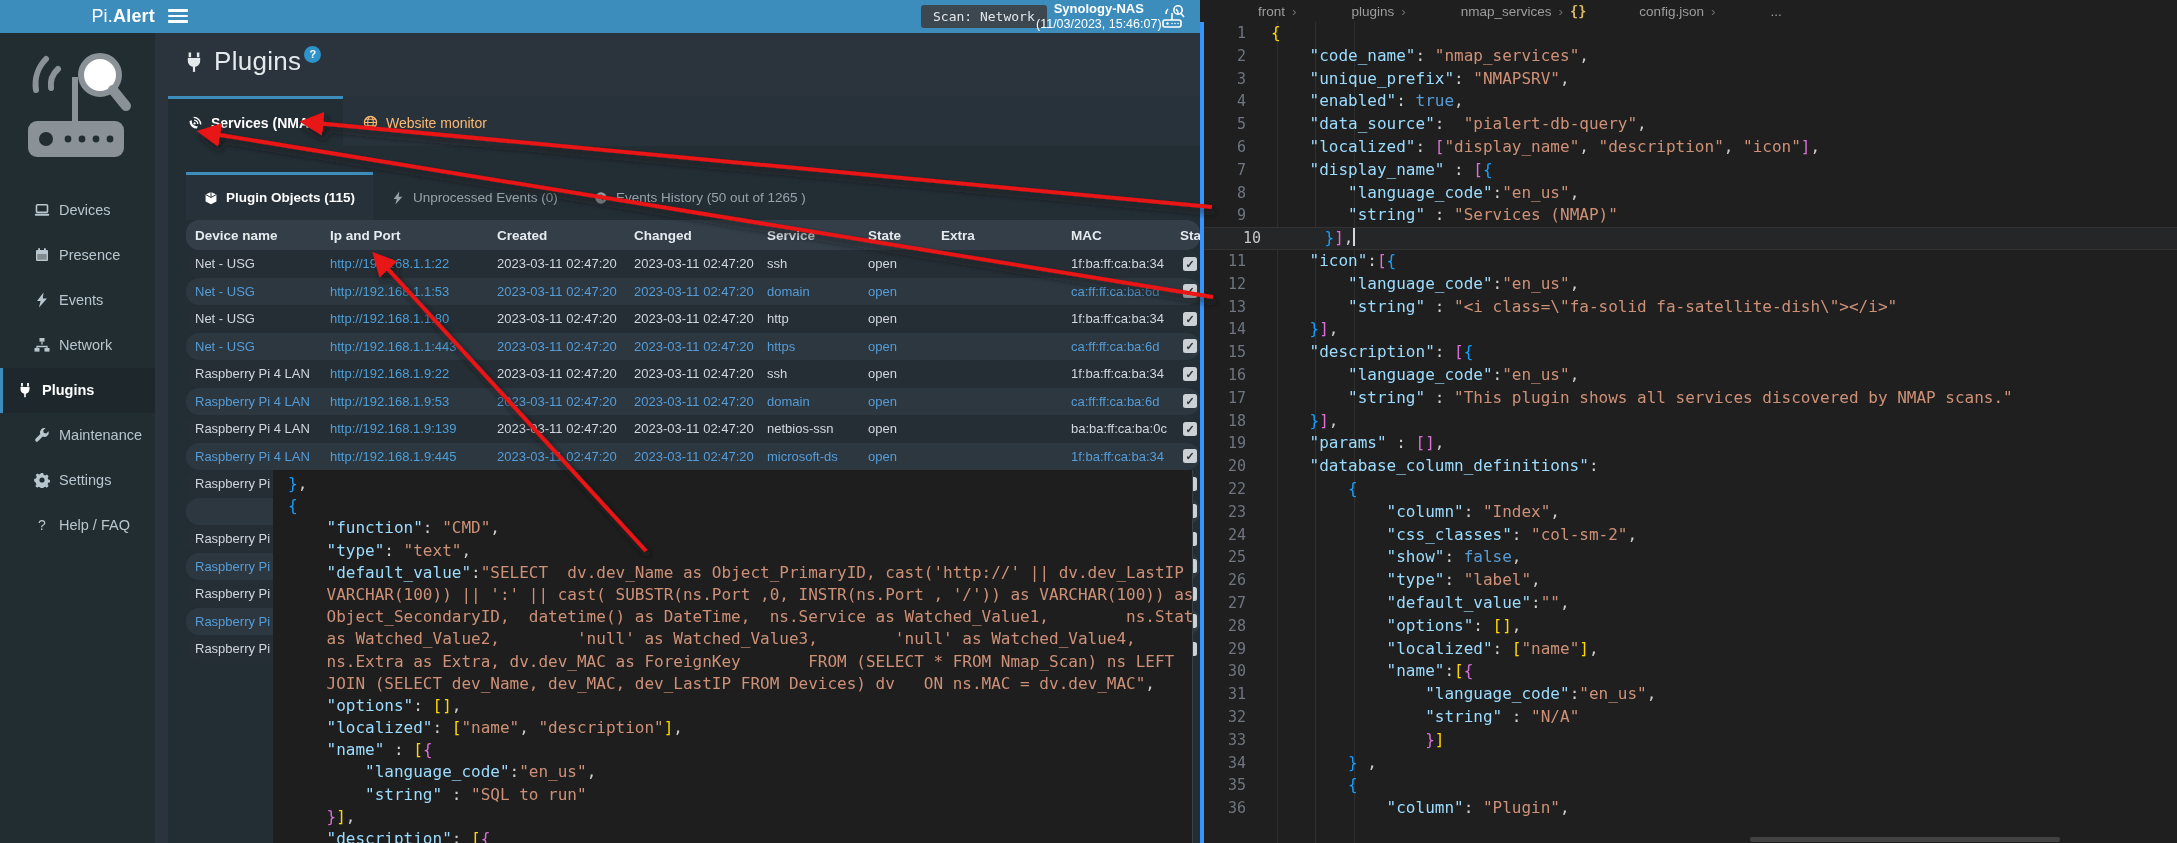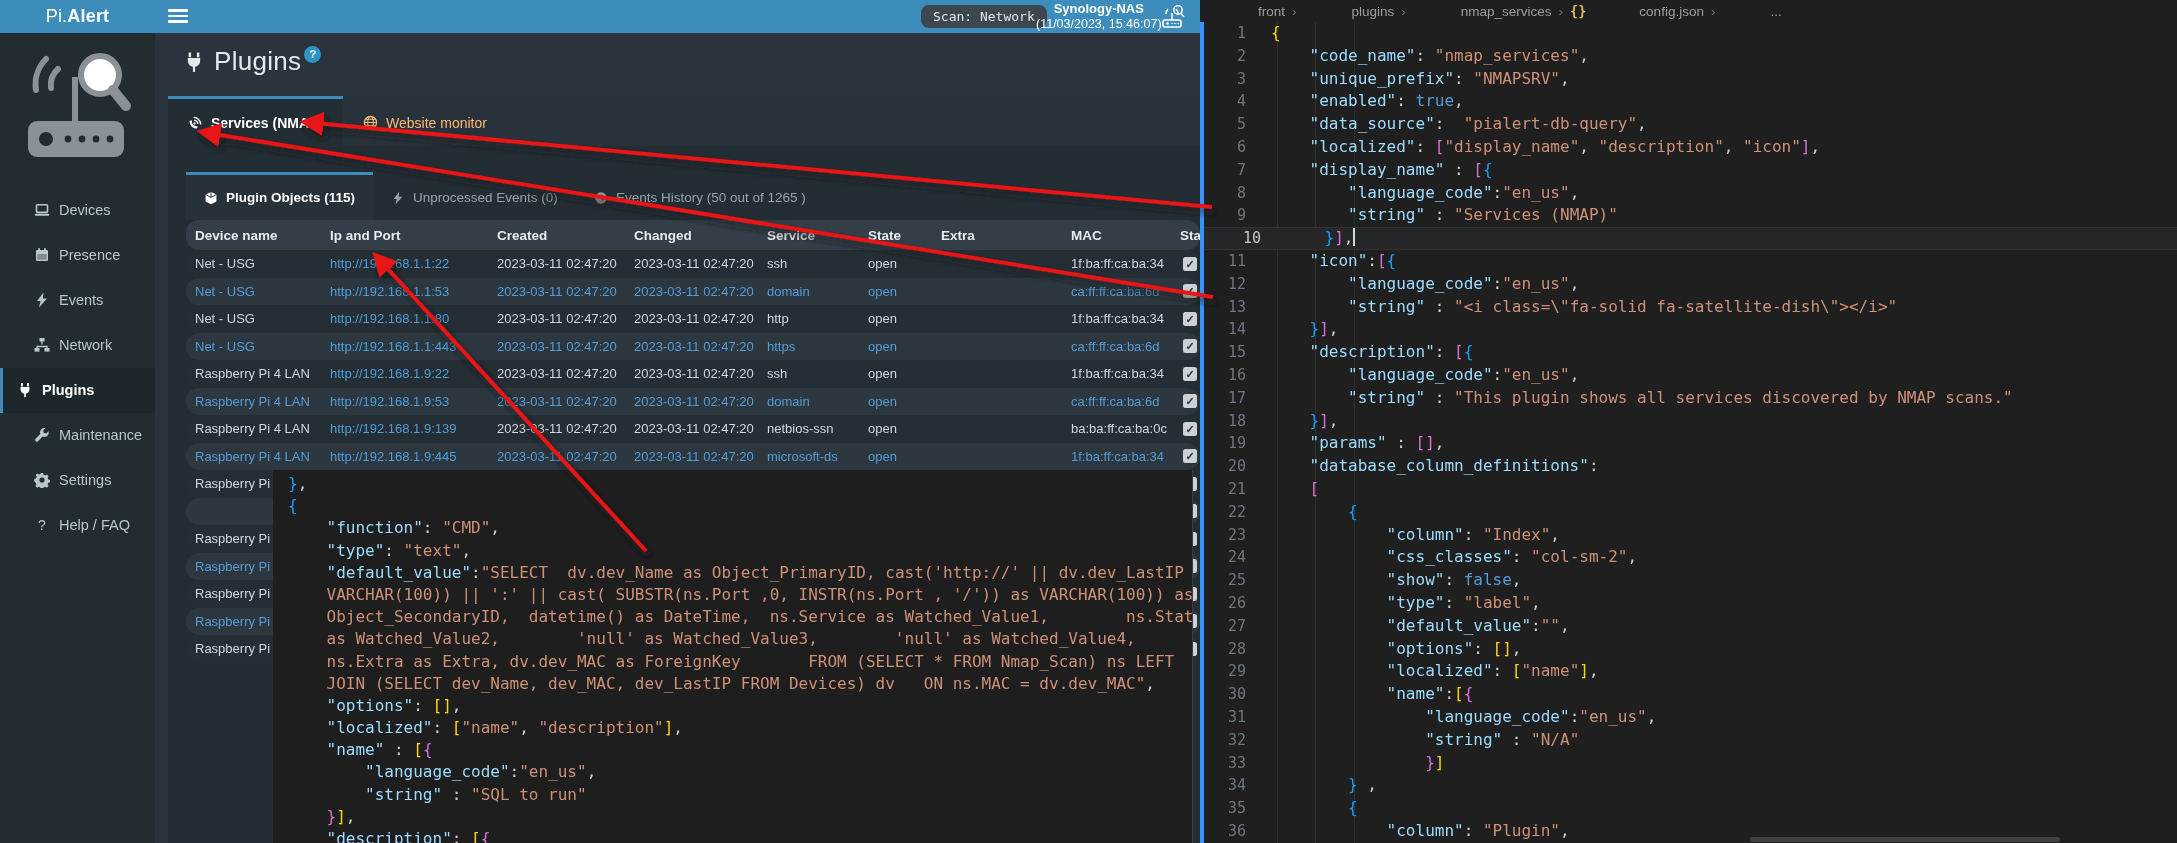--- a/index.html
+++ b/index.html
@@ -3,27 +3,27 @@
 <meta charset="utf-8">
 <style>
   html,body{margin:0;padding:0;background:#141414;}
   .canvas{position:relative;width:2177px;height:843px;overflow:hidden;
     font-family:"Liberation Sans",sans-serif;background:#1f1f1f;color:#d2d6de;}
   .canvas *{box-sizing:border-box;}
 
   
   .app{position:absolute;left:0;top:0;width:1200px;height:843px;background:#2b343c;overflow:hidden;}
   .app header{position:absolute;left:0;top:0;width:1200px;height:33px;background:var(--accent);z-index:5;}
-  .brand{position:absolute;left:0;top:0;width:155px;height:32px;line-height:33px;text-align:center;
+  .brand{position:absolute;left:0;top:0;width:155px;height:32px;line-height:33px;text-align:right;
     color:#fff;font-size:18px;font-weight:300;letter-spacing:.2px;}
   .brand b{font-weight:700;}
   .hamburger{position:absolute;left:168px;top:9px;width:20px;height:15px;cursor:pointer;}
   .hamburger i{display:block;height:2.6px;background:#fff;margin-bottom:3px;border-radius:1px;}
   .scan-badge{position:absolute;left:921px;top:5px;height:23px;padding:3px 12px;background:#3d4750;
-    border-radius:8px;font-family:"DejaVu Sans Mono",monospace;font-size:13px;color:#e2e7ea;line-height:17px;}
+    border-radius:3px;font-family:"DejaVu Sans Mono",monospace;font-size:13px;color:#e2e7ea;line-height:17px;}
   .host{position:absolute;left:1036px;top:1px;color:#fff;}
   .host .hn{font-size:13px;font-weight:700;line-height:16px;text-align:center;}
   .host .ht{font-size:12.5px;line-height:14px;}
   .minilogo{position:absolute;left:1160px;top:3px;width:28px;height:28px;}
 
   aside{position:absolute;left:0;top:33px;width:155px;height:810px;background:#222d32;z-index:4;}
   .biglogo{position:absolute;left:12px;top:10px;width:130px;height:130px;}
   .smenu{position:absolute;left:0;top:155px;width:155px;}
   .sitem{position:relative;height:45px;line-height:45px;padding-left:34px;color:#b8c7ce;font-size:14.5px;cursor:pointer;}
   .sitem .micon{display:inline-block;width:16px;height:16px;vertical-align:-3px;margin-right:9px;color:#b8c7ce;}
@@ -487,21 +487,20 @@
         <div class="eline"><span class="ln">11</span><span class="k">    "icon"</span><span class="p">:</span><span class="g2">[</span><span class="g3">{</span></div>
         <div class="eline"><span class="ln">12</span><span class="k">        "language_code"</span><span class="p">:</span><span class="s">"en_us"</span><span class="p">,</span></div>
         <div class="eline"><span class="ln">13</span><span class="k">        "string"</span><span class="p"> : </span><span class="s">"&lt;i class=\"fa-solid fa-satellite-dish\"&gt;&lt;/i&gt;"</span></div>
         <div class="eline"><span class="ln">14</span><span class="p">    </span><span class="g3">}</span><span class="g2">]</span><span class="p">,</span></div>
         <div class="eline"><span class="ln">15</span><span class="k">    "description"</span><span class="p">: </span><span class="g2">[</span><span class="g3">{</span></div>
         <div class="eline"><span class="ln">16</span><span class="k">        "language_code"</span><span class="p">:</span><span class="s">"en_us"</span><span class="p">,</span></div>
         <div class="eline"><span class="ln">17</span><span class="k">        "string"</span><span class="p"> : </span><span class="s">"This plugin shows all services discovered by NMAP scans."</span></div>
         <div class="eline"><span class="ln">18</span><span class="p">    </span><span class="g3">}</span><span class="g2">]</span><span class="p">,</span></div>
         <div class="eline"><span class="ln">19</span><span class="k">    "params"</span><span class="p"> : </span><span class="g2">[</span><span class="g2">]</span><span class="p">,</span></div>
         <div class="eline"><span class="ln">20</span><span class="k">    "database_column_definitions"</span><span class="p">:</span></div>
-        <div class="eline"><span class="ln">21</span><span class="p">    </span><span class="g2">[</span></div>
         <div class="eline"><span class="ln">22</span><span class="p">        </span><span class="g3">{</span></div>
         <div class="eline"><span class="ln">23</span><span class="k">            "column"</span><span class="p">: </span><span class="s">"Index"</span><span class="p">,</span></div>
         <div class="eline"><span class="ln">24</span><span class="k">            "css_classes"</span><span class="p">: </span><span class="s">"col-sm-2"</span><span class="p">,</span></div>
         <div class="eline"><span class="ln">25</span><span class="k">            "show"</span><span class="p">: </span><span class="b">false</span><span class="p">,</span></div>
         <div class="eline"><span class="ln">26</span><span class="k">            "type"</span><span class="p">: </span><span class="s">"label"</span><span class="p">,</span></div>
         <div class="eline"><span class="ln">27</span><span class="k">            "default_value"</span><span class="p">:</span><span class="s">""</span><span class="p">,</span></div>
         <div class="eline"><span class="ln">28</span><span class="k">            "options"</span><span class="p">: </span><span class="g1">[</span><span class="g1">]</span><span class="p">,</span></div>
         <div class="eline"><span class="ln">29</span><span class="k">            "localized"</span><span class="p">: </span><span class="g1">[</span><span class="s">"name"</span><span class="g1">]</span><span class="p">,</span></div>
         <div class="eline"><span class="ln">30</span><span class="k">            "name"</span><span class="p">:</span><span class="g1">[</span><span class="g2">{</span></div>
         <div class="eline"><span class="ln">31</span><span class="k">                "language_code"</span><span class="p">:</span><span class="s">"en_us"</span><span class="p">,</span></div>

